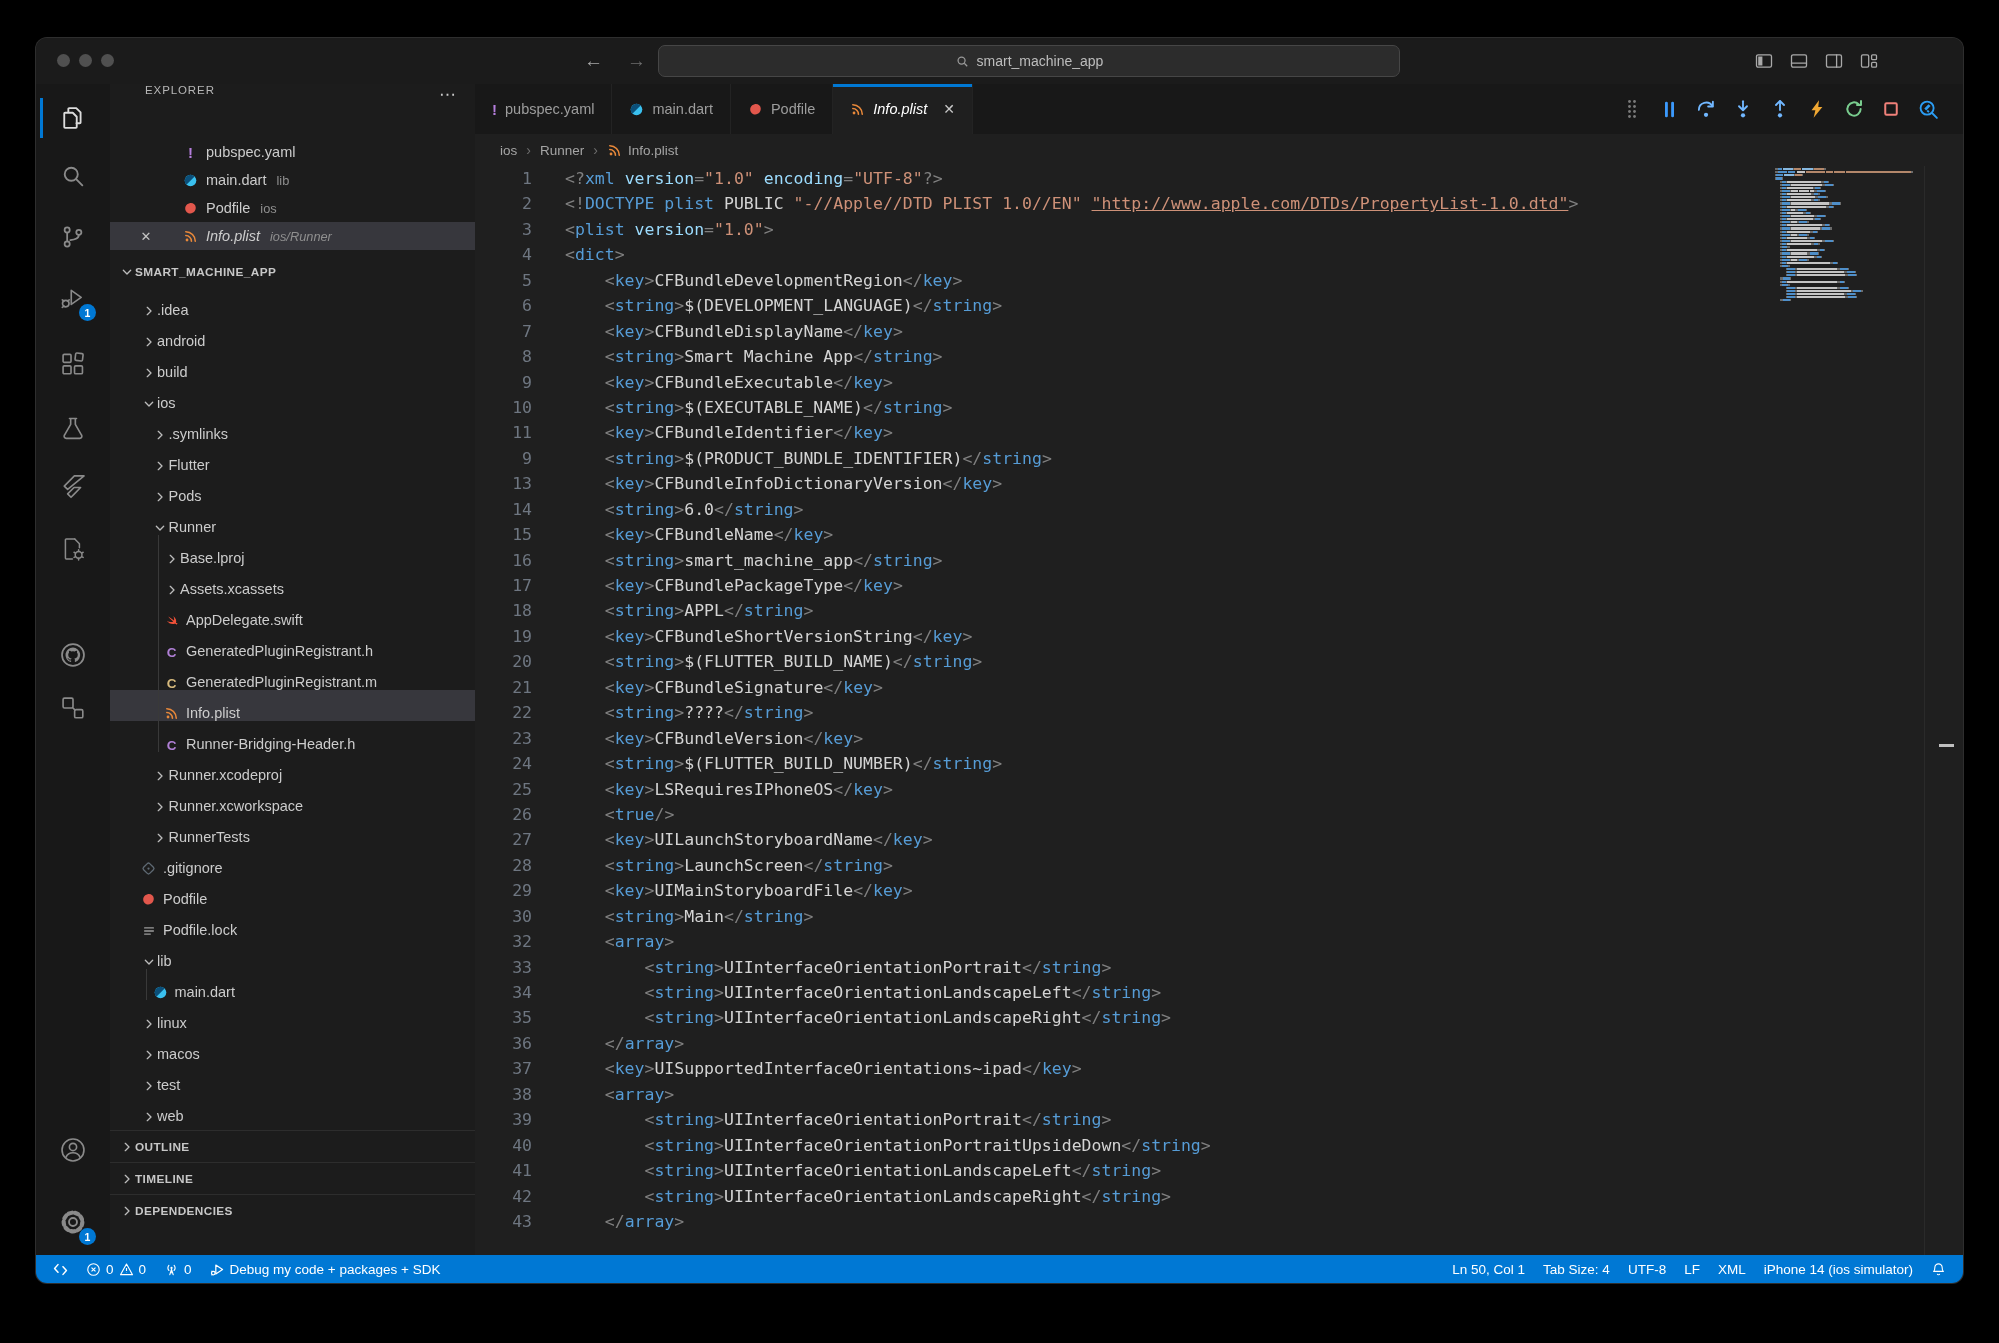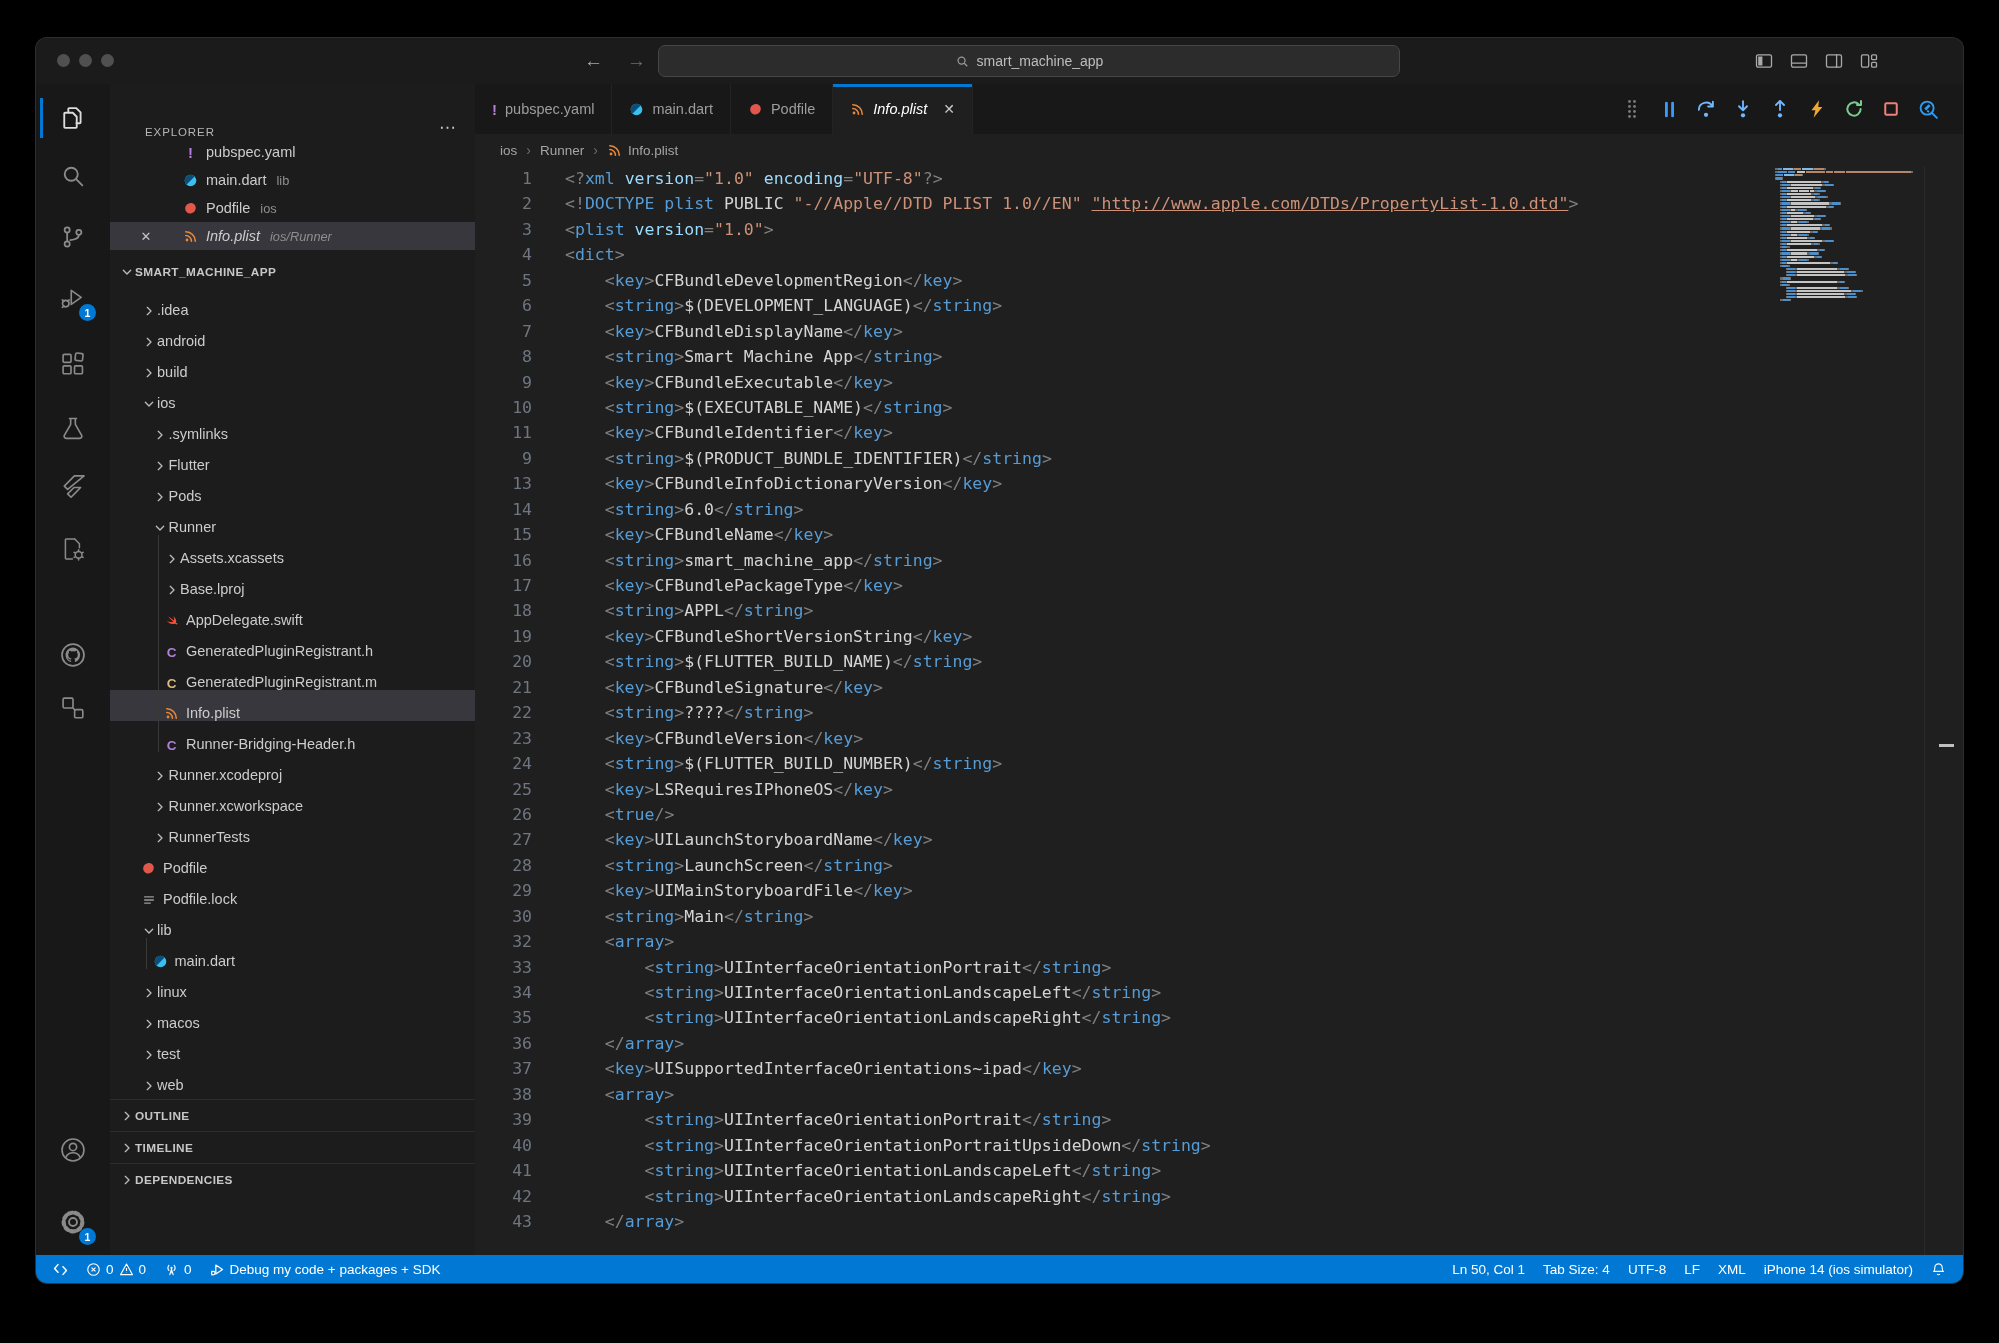--- a/index.html
+++ b/index.html
@@ -26,21 +26,21 @@
   .ab-item{position:absolute;left:13px;width:48px;height:48px;display:flex;align-items:center;
            justify-content:center;color:#8a8a8a;}
   .ab-item.active{color:#dcdcdc;}
   .ab-item.active::before{content:'';position:absolute;left:-9px;top:4px;width:2.5px;height:40px;background:#0078d4;}
   .ab-badge{position:absolute;right:1px;bottom:1px;min-width:17px;height:17px;padding:0 3px;border-radius:9px;
             background:#0078d4;color:#fff;font-size:10.5px;font-weight:700;display:flex;
             align-items:center;justify-content:center;box-sizing:border-box;}
   
   .sidebar{width:365px;background:#1c1c1c;flex:none;color:#cccccc;font-size:14.5px;
            display:flex;flex-direction:column;overflow:hidden;}
-  .sb-title{height:54px;flex:none;display:flex;align-items:flex-end;padding:0 18px 0 35px;
+  .sb-title{height:54px;flex:none;display:flex;align-items:flex-start;padding:0 18px 0 35px;
             font-size:11.5px;letter-spacing:.9px;color:#b6b6b6;}
   .sb-more{margin-left:auto;color:#c9c9c9;font-size:17px;letter-spacing:1px;}
   .section-header{height:31px;flex:none;display:flex;align-items:center;padding-left:8px;
                   font-weight:700;font-size:11.8px;letter-spacing:.4px;color:#c7c7c7;}
   .section-header .chev{width:17px;display:flex;justify-content:center;}
   .oe-row{height:28px;flex:none;display:flex;align-items:center;padding-left:28px;}
   .oe-row.selected{background:#37373d;}
   .oe-close{width:16px;margin-right:28px;color:#c4c4c4;font-size:13px;text-align:center;}
   .oe-icon{width:17px;display:flex;justify-content:center;margin-right:7px;}
   .oe-label{white-space:nowrap;}
@@ -353,30 +353,30 @@
             </span>
             <span class="tree-label">Runner</span>
           </div>
           <div class="tree-row" style="padding-left: 53px;">
             <span class="guide" style="left:48px"></span>
             <span class="tree-chev">
               <svg width="14" height="14" viewBox="0 0 16 16" fill="none" stroke="#bcbcbc" stroke-width="1.5" stroke-linecap="round" stroke-linejoin="round">
                 <path d="M6 3.8l4.3 4.2L6 12.2"></path>
               </svg>
             </span>
-            <span class="tree-label">Assets.xcassets</span>
+            <span class="tree-label">Base.lproj</span>
           </div>
           <div class="tree-row" style="padding-left: 53px;">
             <span class="guide" style="left:48px"></span>
             <span class="tree-chev">
               <svg width="14" height="14" viewBox="0 0 16 16" fill="none" stroke="#bcbcbc" stroke-width="1.5" stroke-linecap="round" stroke-linejoin="round">
                 <path d="M6 3.8l4.3 4.2L6 12.2"></path>
               </svg>
             </span>
-            <span class="tree-label">Base.lproj</span>
+            <span class="tree-label">Assets.xcassets</span>
           </div>
           <div class="tree-row" style="padding-left: 53px;">
             <span class="guide" style="left:48px"></span>
             <span class="tree-icon">
               <svg width="15" height="15" viewBox="0 0 16 16">
                 <path fill="#f05138" d="M12.7 10.9c1-2.6-.1-5.7-2.8-7.8.9 1.6 1.2 3.6.7 5C9 6.6 6.8 5 4.5 3.7c1.6 2 3.7 4 5.4 5.3-2 1-4.7.7-6.9-.7 1.9 2.7 5.3 4.1 8.2 3.2.9-.3 1.7.1 2.2.9.4-.5.8-1.1 1-1.6-.5-.2-1.2-.2-1.7.1z"></path>
               </svg>
             </span>
             <span class="tree-label">AppDelegate.swift</span>
           </div>
@@ -428,20 +428,29 @@
             </span>
             <span class="tree-label">Runner.xcworkspace</span>
           </div>
           <div class="tree-row" style="padding-left: 41.5px;">
             <span class="tree-chev">
               <svg width="14" height="14" viewBox="0 0 16 16" fill="none" stroke="#bcbcbc" stroke-width="1.5" stroke-linecap="round" stroke-linejoin="round">
                 <path d="M6 3.8l4.3 4.2L6 12.2"></path>
               </svg>
             </span>
             <span class="tree-label">RunnerTests</span>
+          </div>
+          <div class="tree-row" style="padding-left: 30px;">
+            <span class="tree-icon">
+              <svg width="15" height="15" viewBox="0 0 16 16">
+                <rect x="3.4" y="3.4" width="9.2" height="9.2" rx="1.8" transform="rotate(45 8 8)" fill="none" stroke="#5f6a74" stroke-width="1.4"></rect>
+                <circle cx="8" cy="8" r="1.2" fill="#5f6a74"></circle>
+              </svg>
+            </span>
+            <span class="tree-label">.gitignore</span>
           </div>
           <div class="tree-row" style="padding-left: 30px;">
             <span class="tree-icon">
               <svg width="15" height="15" viewBox="0 0 16 16">
                 <path fill="#e2574c" d="M7 2.3c3.3-.8 6.4 1.3 6.6 4.3.2 2.4-1 4.9-3.3 6-1.9 1-4.6.8-6.2-.7C2.4 10.3 1.8 7.6 2.8 5.5 3.6 3.9 5.1 2.7 7 2.3z"></path>
               </svg>
             </span>
             <span class="tree-label">Podfile</span>
           </div>
           <div class="tree-row" style="padding-left: 30px;">

